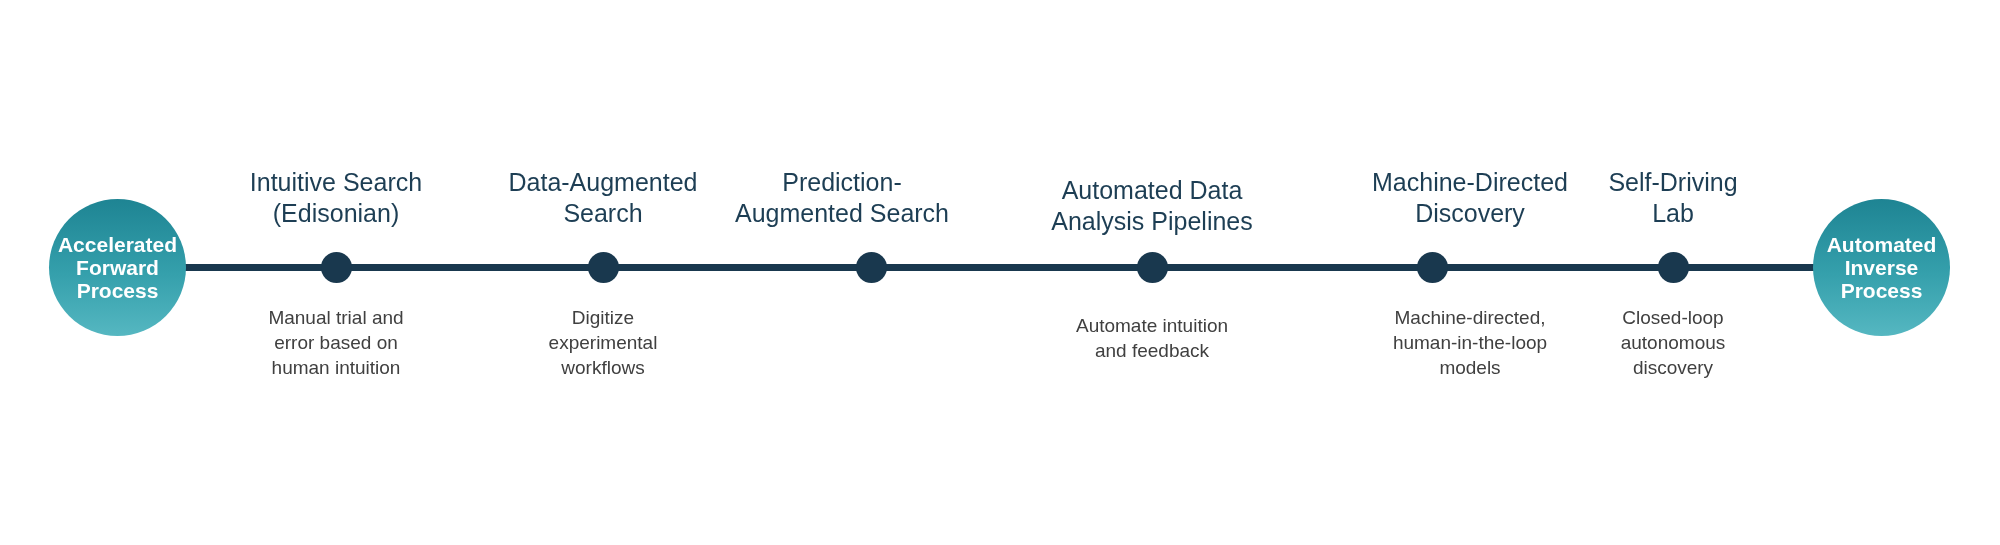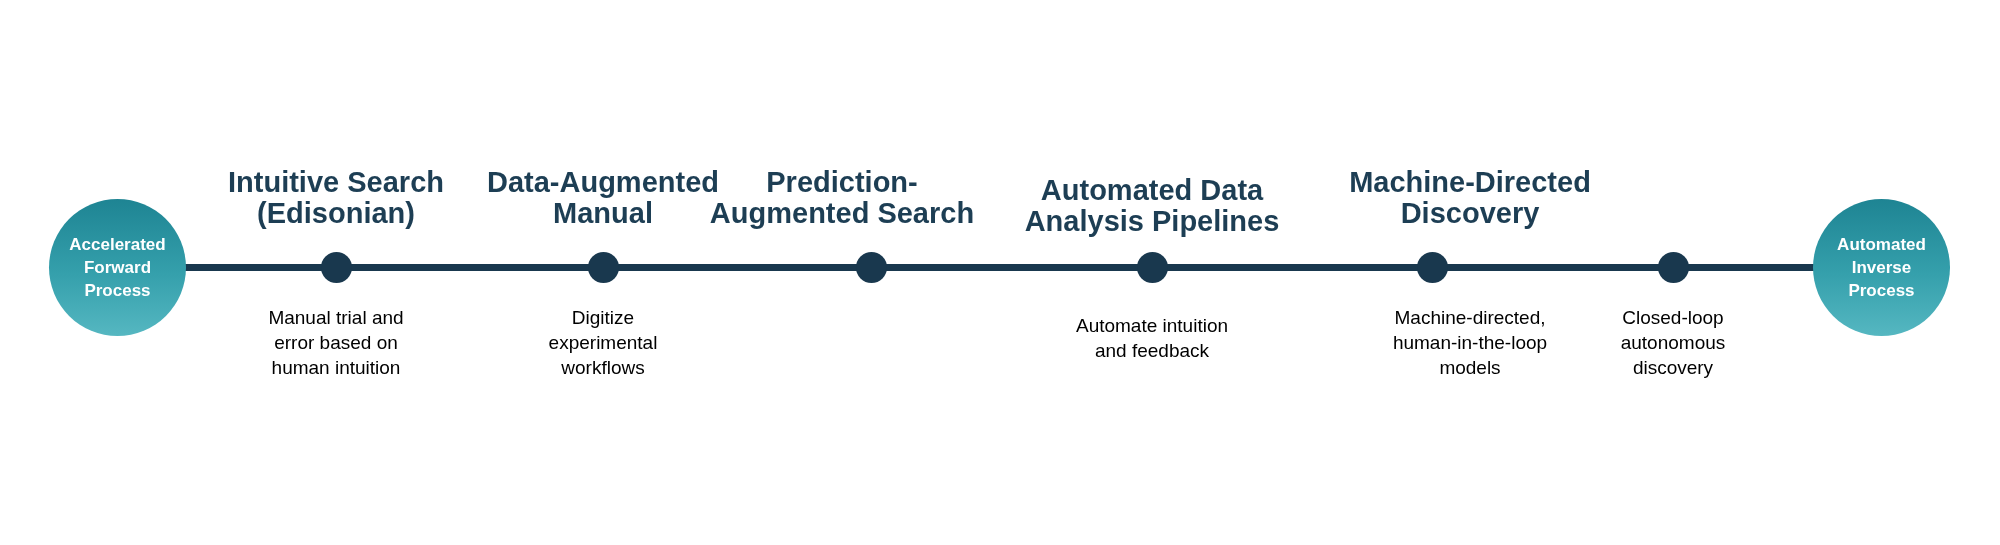--- a/index.html
+++ b/index.html
@@ -52,21 +52,21 @@
     display: flex;
     align-items: center;
     justify-content: center;
     text-align: center;
   }
   .endpoint-left  { left: 49px; }
   .endpoint-right { left: 1813px; }
   .endpoint-label {
     color: #ffffff;
     font-weight: bold;
-    font-size: 17px;
+    font-size: 21px;
     line-height: 23px;
     white-space: pre-line;
   }
 
   
   .stage {
     position: absolute;
     top: 0;
     height: 545px;
     width: 270px;
@@ -78,31 +78,31 @@
   .stage-4 { left: 1017px; margin-top: 8px; }
   .stage-5 { left: 1335px; }
   .stage-6 { left: 1538px; }
 
   .stage-title {
     position: absolute;
     bottom: 316px;
     left: 0;
     width: 100%;
     color: #1d3e54;
-    font-weight: bold;
-    font-size: 29px;
+    font-weight: normal;
+    font-size: 25px;
     line-height: 31px;
     white-space: pre-line;
   }
   .stage-subtitle {
     position: absolute;
     top: 305px;
     left: 0;
     width: 100%;
-    color: #000000;
+    color: #404040;
     font-size: 19px;
     line-height: 25px;
     white-space: pre-line;
   }
 </style>
 </head>
 <body>
 
 <div class="canvas">
 
@@ -130,21 +130,21 @@
   <div class="stage stage-1">
     <div class="stage-title">Intuitive Search
 (Edisonian)</div>
     <div class="stage-subtitle">Manual trial and
 error based on
 human intuition</div>
   </div>
 
   <div class="stage stage-2">
     <div class="stage-title">Data-Augmented
-Manual</div>
+Search</div>
     <div class="stage-subtitle">Digitize
 experimental
 workflows</div>
   </div>
 
   <div class="stage stage-3">
     <div class="stage-title">Prediction-
 Augmented Search</div>
   </div>
 
@@ -157,18 +157,20 @@
 
   <div class="stage stage-5">
     <div class="stage-title">Machine-Directed
 Discovery</div>
     <div class="stage-subtitle">Machine-directed,
 human-in-the-loop
 models</div>
   </div>
 
   <div class="stage stage-6">
+    <div class="stage-title">Self-Driving
+Lab</div>
     <div class="stage-subtitle">Closed-loop
 autonomous
 discovery</div>
   </div>
 
 </div>
 
 </body></html>

